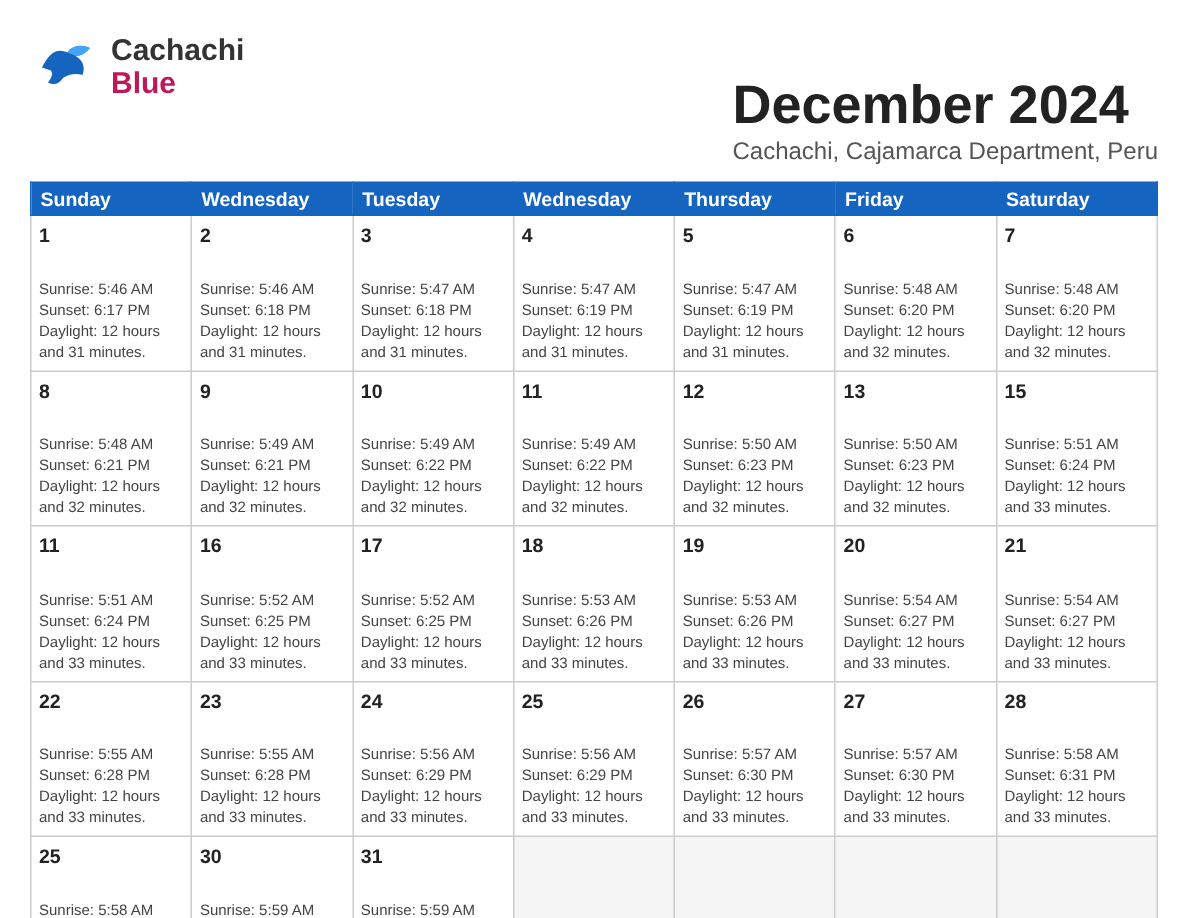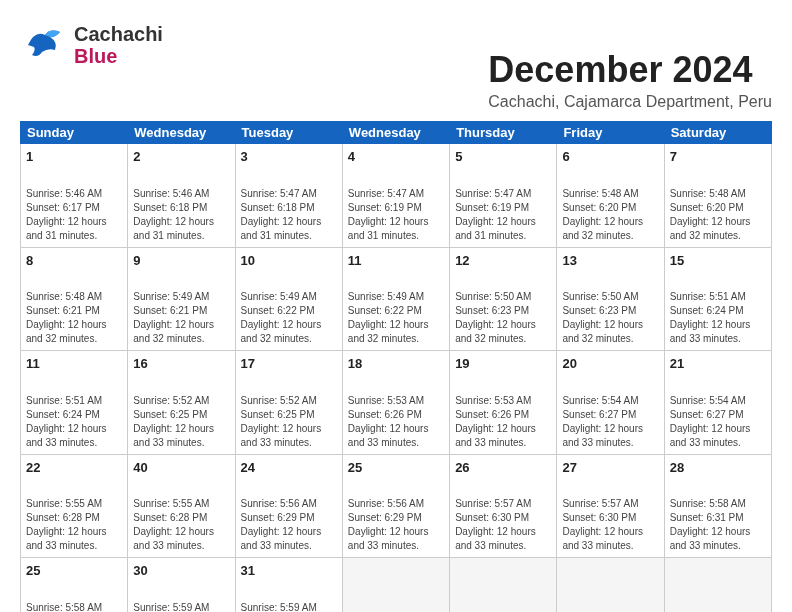--- a/index.html
+++ b/index.html
@@ -278,21 +278,21 @@
       </tr>
       <tr>
         <td>
           <span class="day-num">22</span>
           <div class="day-info" style="white-space: pre-line;">Sunrise: 5:55 AM
 Sunset: 6:28 PM
 Daylight: 12 hours
 and 33 minutes.</div>
         </td>
         <td>
-          <span class="day-num">40</span>
+          <span class="day-num">23</span>
           <div class="day-info" style="white-space: pre-line;">Sunrise: 5:55 AM
 Sunset: 6:28 PM
 Daylight: 12 hours
 and 33 minutes.</div>
         </td>
         <td>
           <span class="day-num">24</span>
           <div class="day-info" style="white-space: pre-line;">Sunrise: 5:56 AM
 Sunset: 6:29 PM
 Daylight: 12 hours

